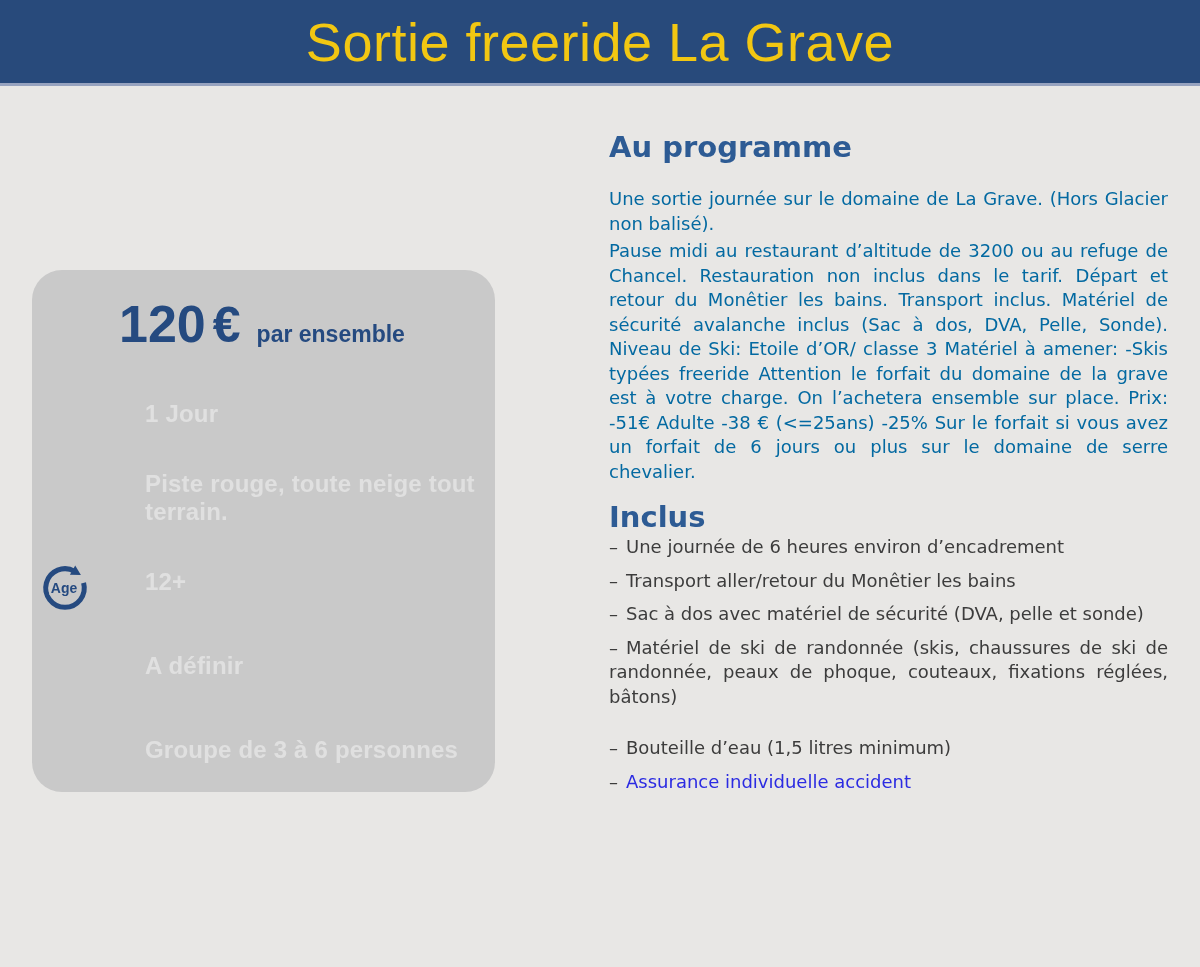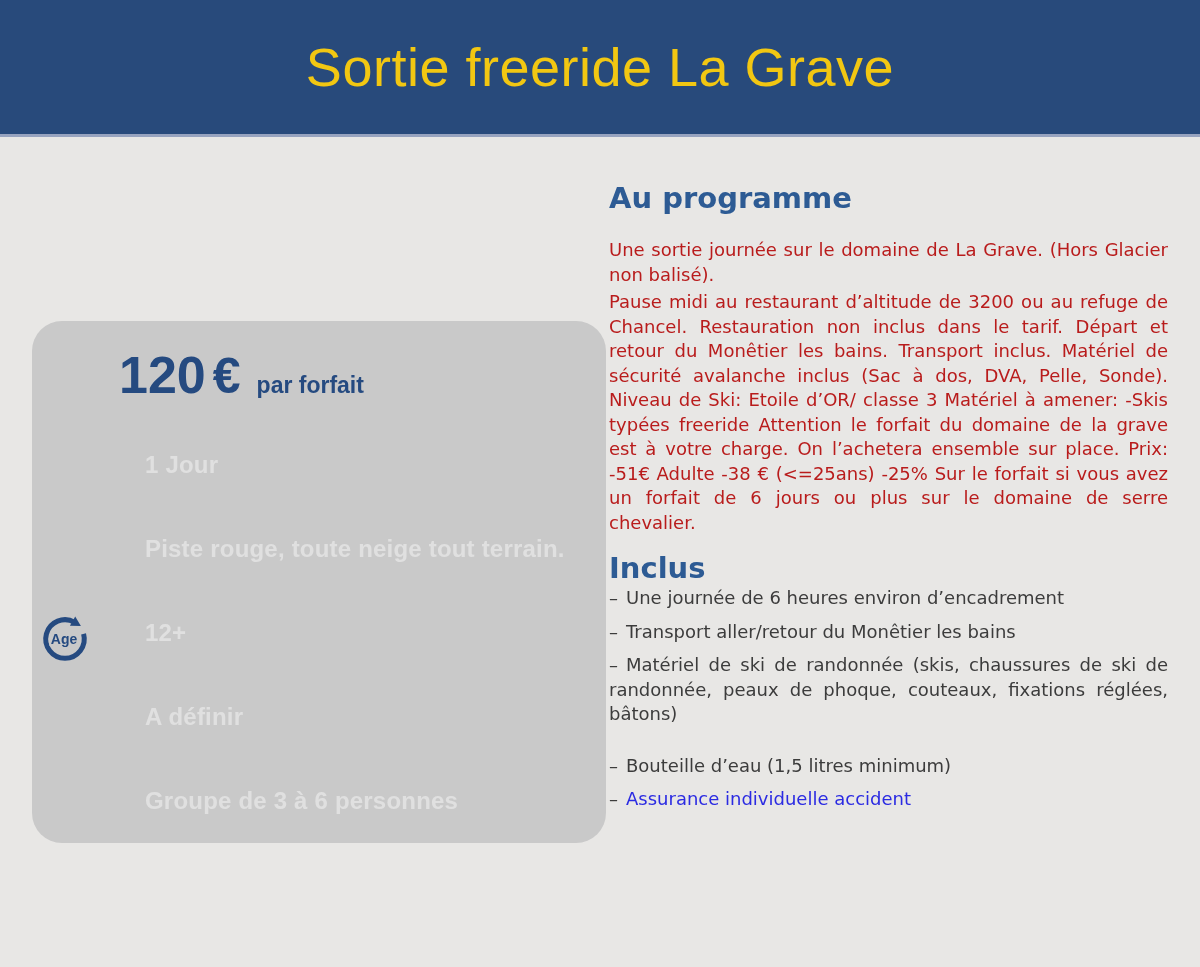--- a/index.html
+++ b/index.html
@@ -7,21 +7,21 @@
   .page {
     width: 1200px;
     height: 967px;
     background: #E8E7E5;
     overflow: hidden;
     position: relative;
     font-family: "DejaVu Sans", sans-serif;
   }
   
   .hero {
-    height: 137px;
+    height: 86px;
     background: #284A7B;
     border-bottom: 3px solid #97A3BF;
     display: flex;
     align-items: center;
     justify-content: center;
   }
   .hero h1 {
     font-family: "Liberation Sans", sans-serif;
     font-weight: 400;
     font-size: 54px;
@@ -32,21 +32,21 @@
   .main {
     display: flex;
     padding: 0 32px;
   }
   .left-col  { width: 535px; flex: none; padding-top: 184px; }
   .right-col { flex: 1; margin-left: 42px; padding-top: 44px; }
 
   
   .price-card {
     position: relative;
-    width: 574px;
+    width: 463px;
     height: 522px;
     background: #C9C9C9;
     border-radius: 30px;
     font-family: "Liberation Sans", sans-serif;
   }
   .price-row {
     padding: 24px 0 0 87px;
     display: flex;
     align-items: baseline;
     color: #254A80;
@@ -81,21 +81,21 @@
     font-weight: 700;
     color: #2D5B94;
     line-height: 35px;
   }
   .t-programme { margin-bottom: 22px; }
   .t-inclus    { margin-top: 16px; }
   .t-prevoir   { margin-top: 20px; margin-bottom: 22px; }
   .body-text {
     font-size: 18px;
     line-height: 24.5px;
-    color: #b91c1c;
+    color: #0369a1;
     text-align: justify;
   }
   .para + .para { margin-top: 3px; }
   .b-list .b-item {
     font-size: 18px;
     line-height: 24.5px;
     color: #3C3C3C;
     margin-bottom: 9px;
   }
   .b-item.justified { text-align: justify; }
@@ -117,21 +117,21 @@
   </div>
 
   <div class="main">
 
     <div class="left-col">
       <div class="price-card">
 
         <div class="price-row">
           <span class="price-value">120</span>
           <span class="price-currency">€</span>
-          <span class="price-per">par forfait</span>
+          <span class="price-per">par ensemble</span>
         </div>
 
         <div class="card-rows">
           <div class="card-row">
             <span class="card-row-label">1 Jour</span>
           </div>
           <div class="card-row">
             <span class="card-row-label">Piste rouge, toute neige tout terrain.</span>
           </div>
           <div class="card-row">
@@ -157,20 +157,21 @@
     <div class="right-col">
 
       <h2 class="section-title t-programme">Au programme</h2>
       <p class="body-text para">Une sortie journée sur le domaine de La Grave. (Hors Glacier non balisé).</p>
       <p class="body-text para">Pause midi au restaurant d’altitude de 3200 ou au refuge de Chancel. Restauration non inclus dans le tarif. Départ et retour du Monêtier les bains. Transport inclus. Matériel de sécurité avalanche inclus (Sac à dos, DVA, Pelle, Sonde). Niveau de Ski: Etoile d’OR/ classe 3 Matériel à amener: -Skis typées freeride Attention le forfait du domaine de la grave est à votre charge. On l’achetera ensemble sur place. Prix: -51€ Adulte -38 € (&lt;=25ans) -25% Sur le forfait si vous avez un forfait de 6 jours ou plus sur le domaine de serre chevalier.</p>
 
       <h2 class="section-title t-inclus">Inclus</h2>
       <div class="b-list">
         <div class="b-item"><span class="dash">–</span><span>Une journée de 6 heures environ d’encadrement</span></div>
         <div class="b-item"><span class="dash">–</span><span>Transport aller/retour du Monêtier les bains</span></div>
+        <div class="b-item"><span class="dash">–</span><span>Sac à dos avec matériel de sécurité (DVA, pelle et sonde)</span></div>
       </div>
 
       <div class="b-list">
         <div class="b-item justified gap-after"><span class="dash">–</span><span>Matériel de ski de randonnée (skis, chaussures de ski de randonnée, peaux de phoque, couteaux, fixations réglées, bâtons)</span></div>
         <div class="b-item"><span class="dash">–</span><span>Bouteille d’eau (1,5 litres minimum)</span></div>
         <div class="b-item"><span class="dash">–</span><a>Assurance individuelle accident</a></div>
       </div>
 
     </div>
   </div>

